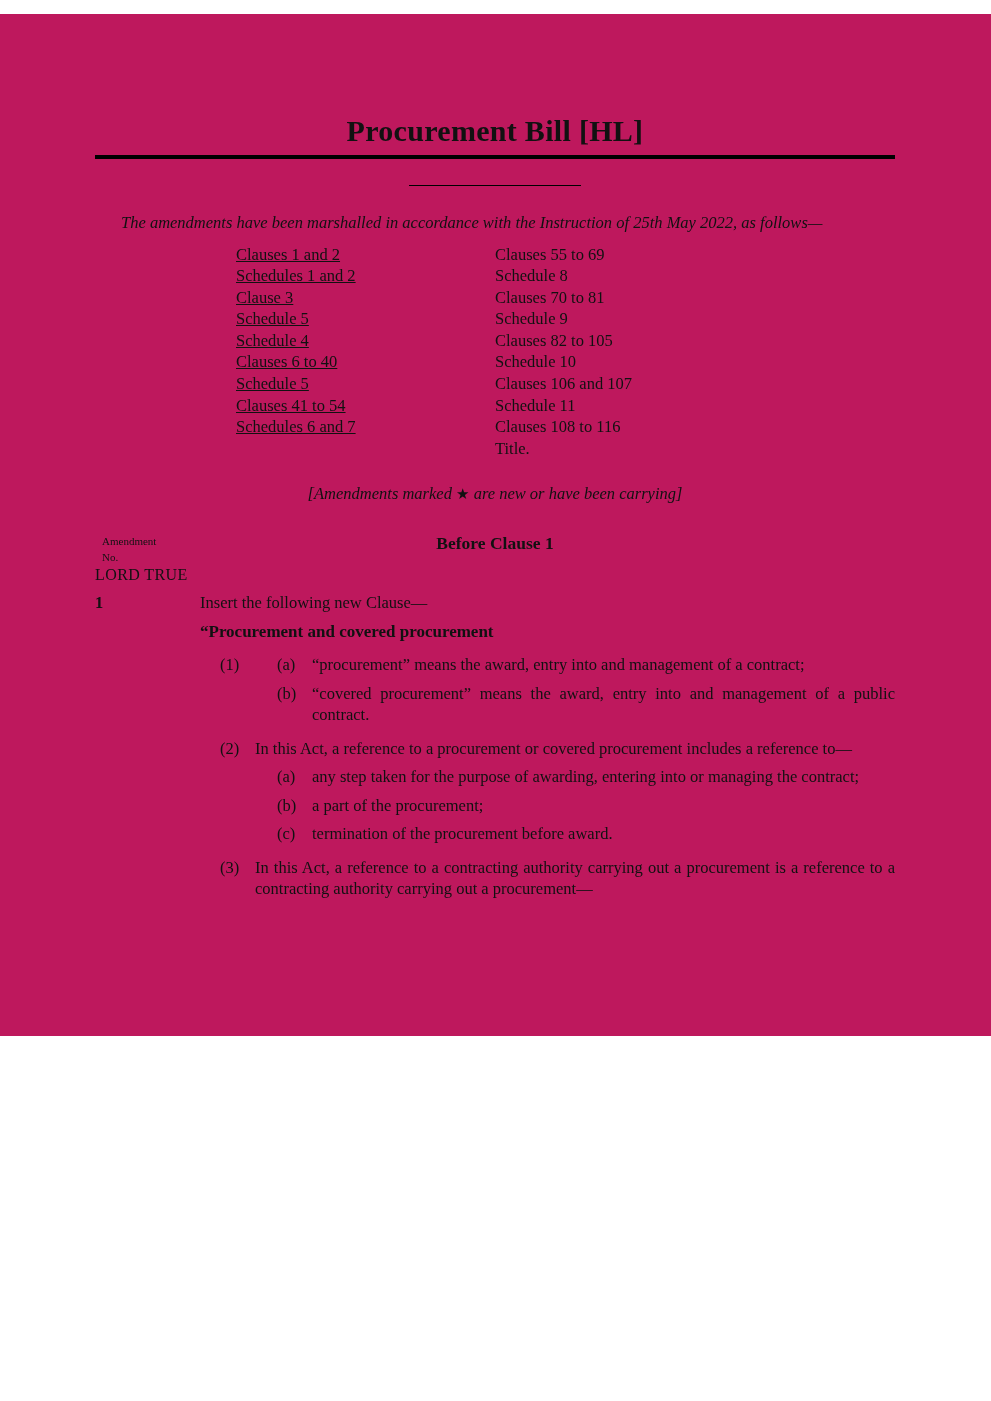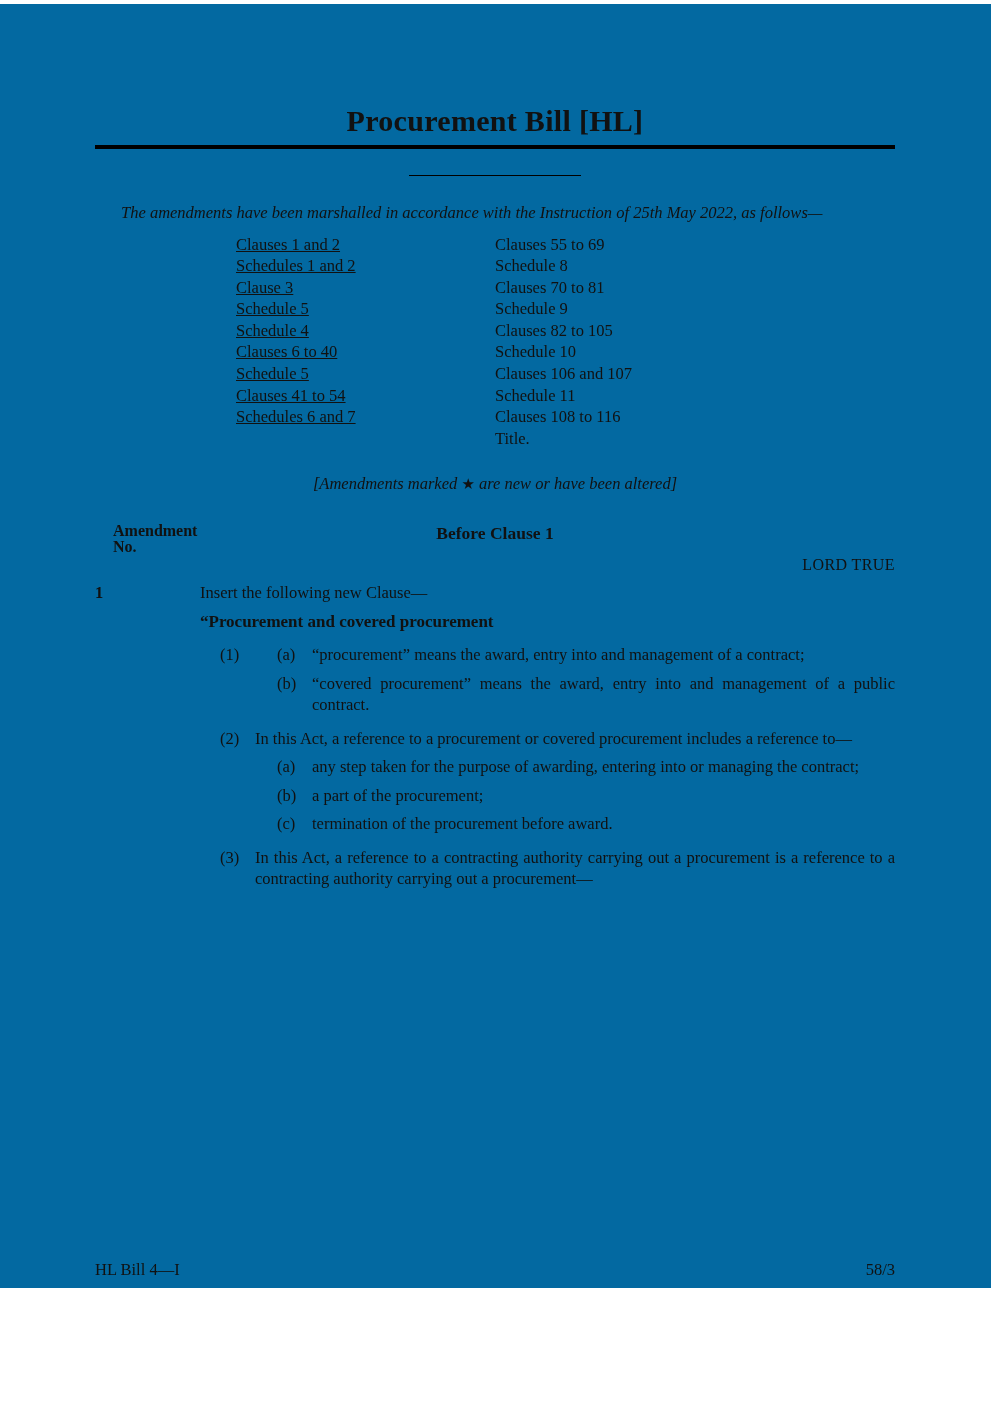--- a/index.html
+++ b/index.html
@@ -4,23 +4,23 @@
 <style>
   * { margin: 0; padding: 0; box-sizing: border-box; }
   html, body { background: #ffffff; }
   body {
     font-family: "Liberation Serif", "DejaVu Serif", serif;
     color: #111111;
   }
   .page {
     position: relative;
     width: 991px;
-    height: 1284px;
-    margin: 4px auto;
-    background: #0369a1;
+    height: 1022px;
+    margin: 14px auto;
+    background: #be185d;
     overflow: hidden;
   }
   .content {
     padding: 0 96px 0 95px; 
   }
   .title {
     padding-top: 100px;
     text-align: center;
     font-size: 30px;
     font-weight: bold;
@@ -63,33 +63,33 @@
   .notice {
     margin-top: 25px;
     text-align: center;
     font-size: 16.5px;
   }
   .notice .it { font-style: italic; }
   .notice .star { font-style: normal; font-size: 15px; }
   .section-header { position: relative; margin-top: 29px; }
   .amdt-label {
     position: absolute;
-    left: 18px; top: 0;
-    font-size: 16px;
-    font-weight: bold;
+    left: 7px; top: 0;
+    font-size: 11px;
+    font-weight: normal;
     line-height: 16px;
   }
   .section-heading {
     text-align: center;
     font-weight: bold;
     font-size: 17.5px;
   }
   .mover {
     margin-top: 12px;
-    text-align: right;
+    text-align: left;
     font-size: 16px;
     letter-spacing: 0.4px;
   }
   .amendment { position: relative; margin-top: 8px; font-size: 16.5px; line-height: 21.5px; }
   .amdt-num {
     position: absolute;
     left: 0; top: 0;
     font-weight: bold;
   }
   .instruction { margin-left: 105px; }
@@ -146,21 +146,21 @@
         <div class="col-item">Schedule 9</div>
         <div class="col-item">Clauses 82 to 105</div>
         <div class="col-item">Schedule 10</div>
         <div class="col-item">Clauses 106 and 107</div>
         <div class="col-item">Schedule 11</div>
         <div class="col-item">Clauses 108 to 116</div>
         <div class="col-item">Title.</div>
       </div>
     </div>
 
-    <p class="notice"><span class="it">[Amendments marked </span><span class="star">★</span><span class="it"> are new or have been altered]</span></p>
+    <p class="notice"><span class="it">[Amendments marked </span><span class="star">★</span><span class="it"> are new or have been carrying]</span></p>
 
     <div class="section-header">
       <div class="amdt-label">
         <div>Amendment</div>
         <div>No.</div>
       </div>
       <div class="section-heading">Before Clause 1</div>
       <div class="mover">LORD TRUE</div>
     </div>
 

